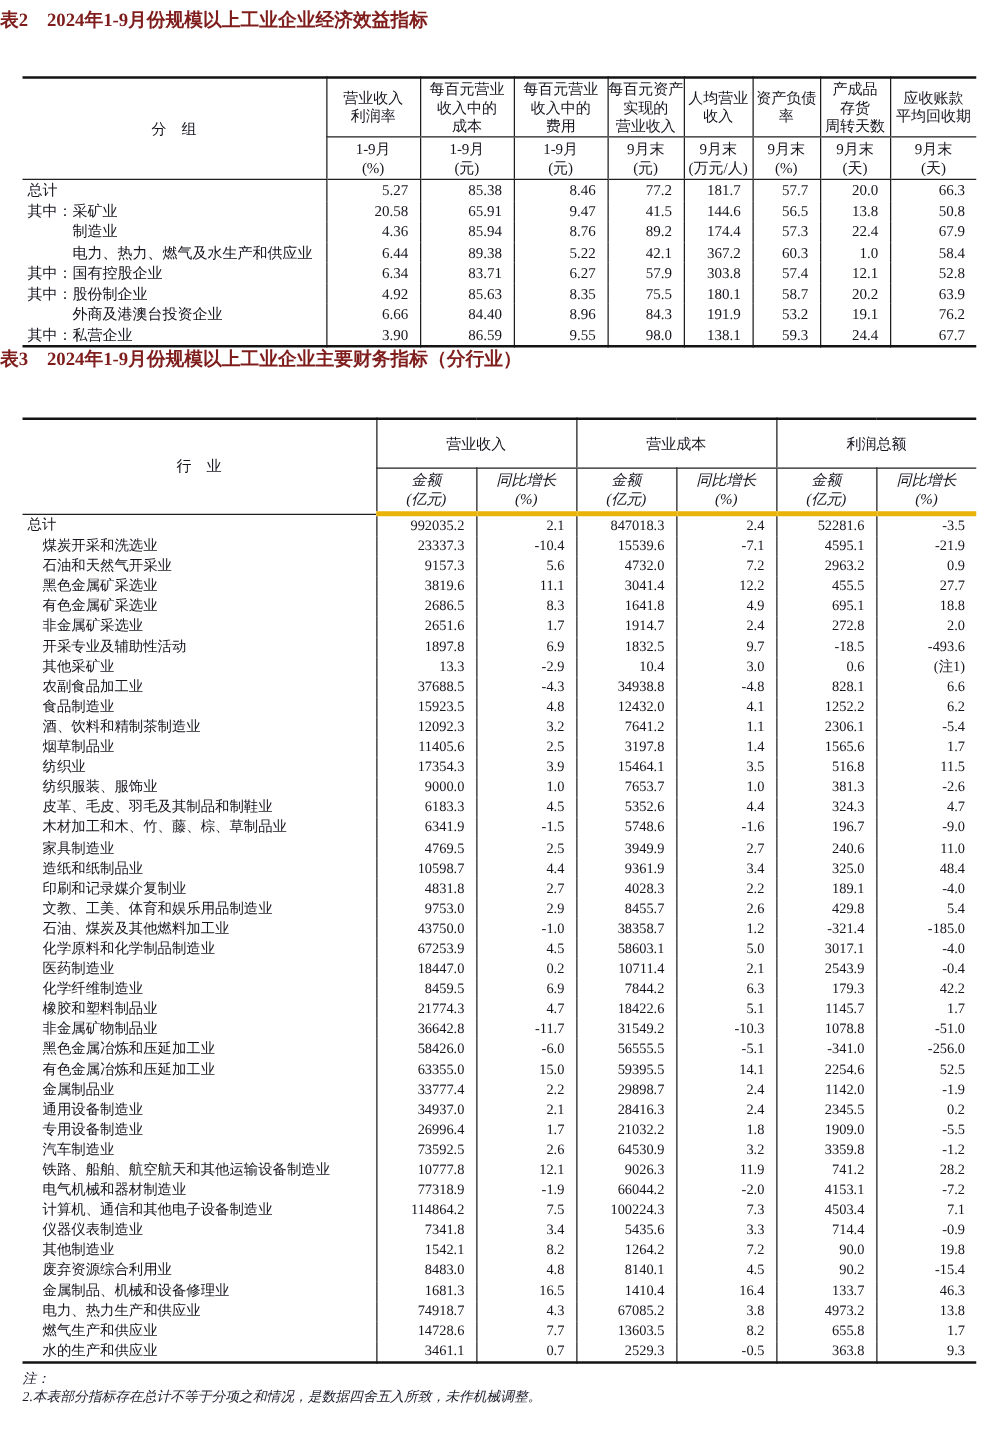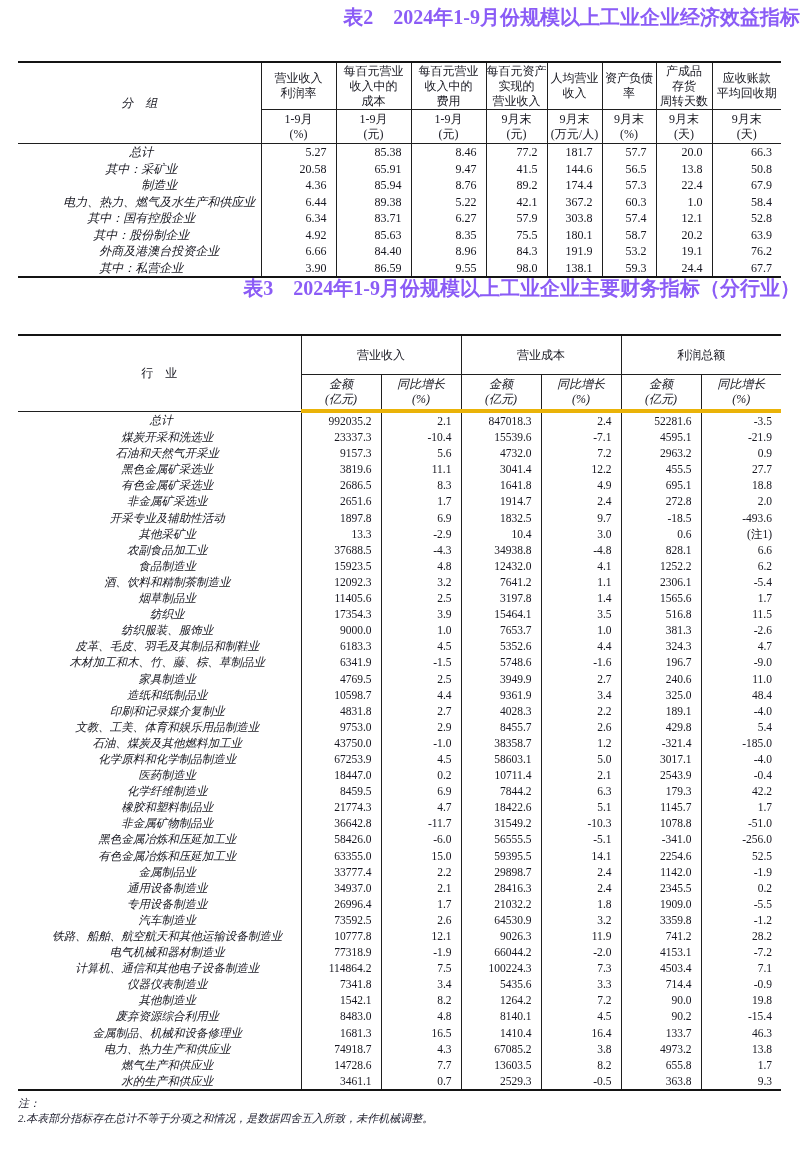--- a/index.html
+++ b/index.html
@@ -4,47 +4,47 @@
 <style>
   html,body{margin:0;padding:0;background:#ffffff;}
   body{
     width:800px;height:1161px;
     font-family:"Liberation Serif","DejaVu Serif",serif;
     color:#16161f;
     -webkit-font-smoothing:antialiased;
   }
   .doc{padding-top:7px;}
   .tbl-title{
-    text-align:right;font-weight:bold;font-size:20px;
-    color:#8b5cf6;margin:0;line-height:20px;
+    text-align:left;font-weight:bold;font-size:15px;
+    color:#7f1d1d;margin:0;line-height:20px;
   }
   .tbl-title.second{}
   table{
     border-collapse:collapse;table-layout:fixed;
     margin-left:18px;width:763px;
     border-top:2.5px solid #141414;border-bottom:2.5px solid #141414;
   }
   .t2{margin-top:34px;}
   .t3{margin-top:36px;}
   th,td{padding:0;font-weight:normal;}
   th{font-size:12px;line-height:15px;vertical-align:middle;text-align:center;}
   .t2 th,.t2 td,.t3 th,.t3 td{border-left:1px solid #1f1f1f;}
   .t2 th.grp,.t2 td.lbl,.t3 th.grp,.t3 td.lbl{border-left:none;}
   
   .t2 .hrow1 th{border-bottom:1px solid #1f1f1f;height:46px;}
   .t2 .hrow2 th{border-bottom:1px solid #1f1f1f;height:33px;}
-  .t2 th.grp{border-bottom:1px solid #1f1f1f;font-style:italic;}
+  .t2 th.grp{border-bottom:1px solid #1f1f1f;}
   .t3 .hrow1 th{border-bottom:1px solid #1f1f1f;height:38px;}
   .t3 .hrow2 th{border-bottom:4px solid #eab308;height:34px;font-style:italic;}
   .t3 th.grp{border-bottom:1px solid #1f1f1f;}
   .wrap{white-space:pre-line;}
   
   .t2 tbody td{font-size:12px;line-height:16.5px;height:16.5px;}
   .t3 tbody td{font-size:11.5px;line-height:16.1px;height:16.1px;}
-  td.lbl{text-align:center;padding-left:4px;white-space:nowrap;font-style:italic;}
+  td.lbl{text-align:left;padding-left:4px;white-space:nowrap;}
   .t2 td.lbl.ind{padding-left:40px;}
   .t3 td.lbl.ind{padding-left:16px;}
   td.num{text-align:right;padding-right:9px;white-space:nowrap;}
   .notes{
     margin:5px 0 0 18px;font-size:11px;line-height:15px;
     font-style:italic;color:#1b1b2b;
     font-family:"Liberation Serif","DejaVu Serif",serif;
   }
   .notes p{margin:0;}
 </style>

